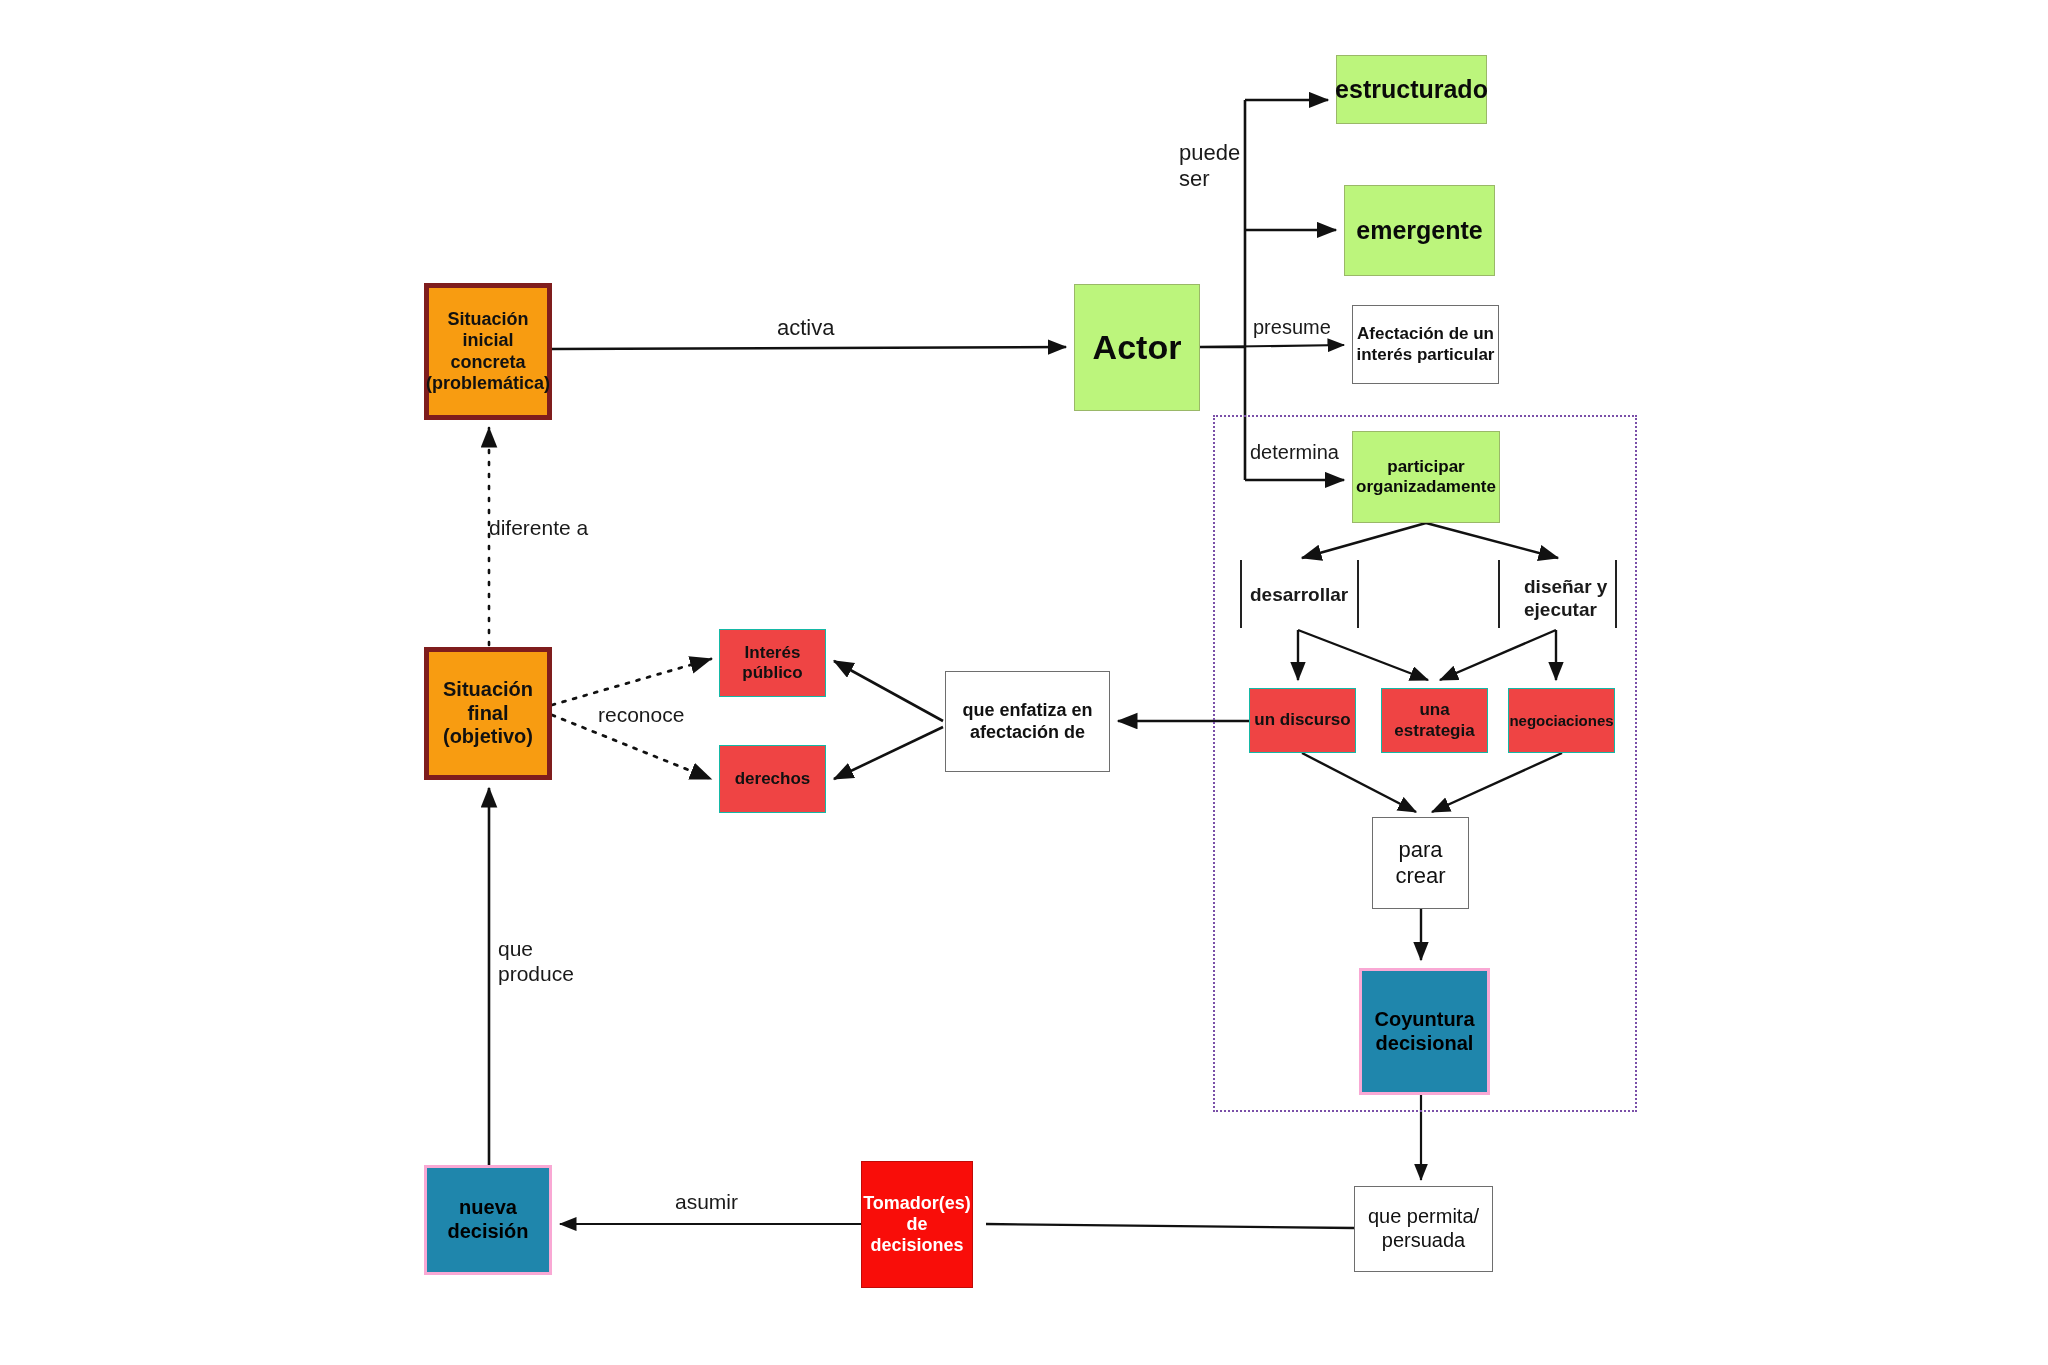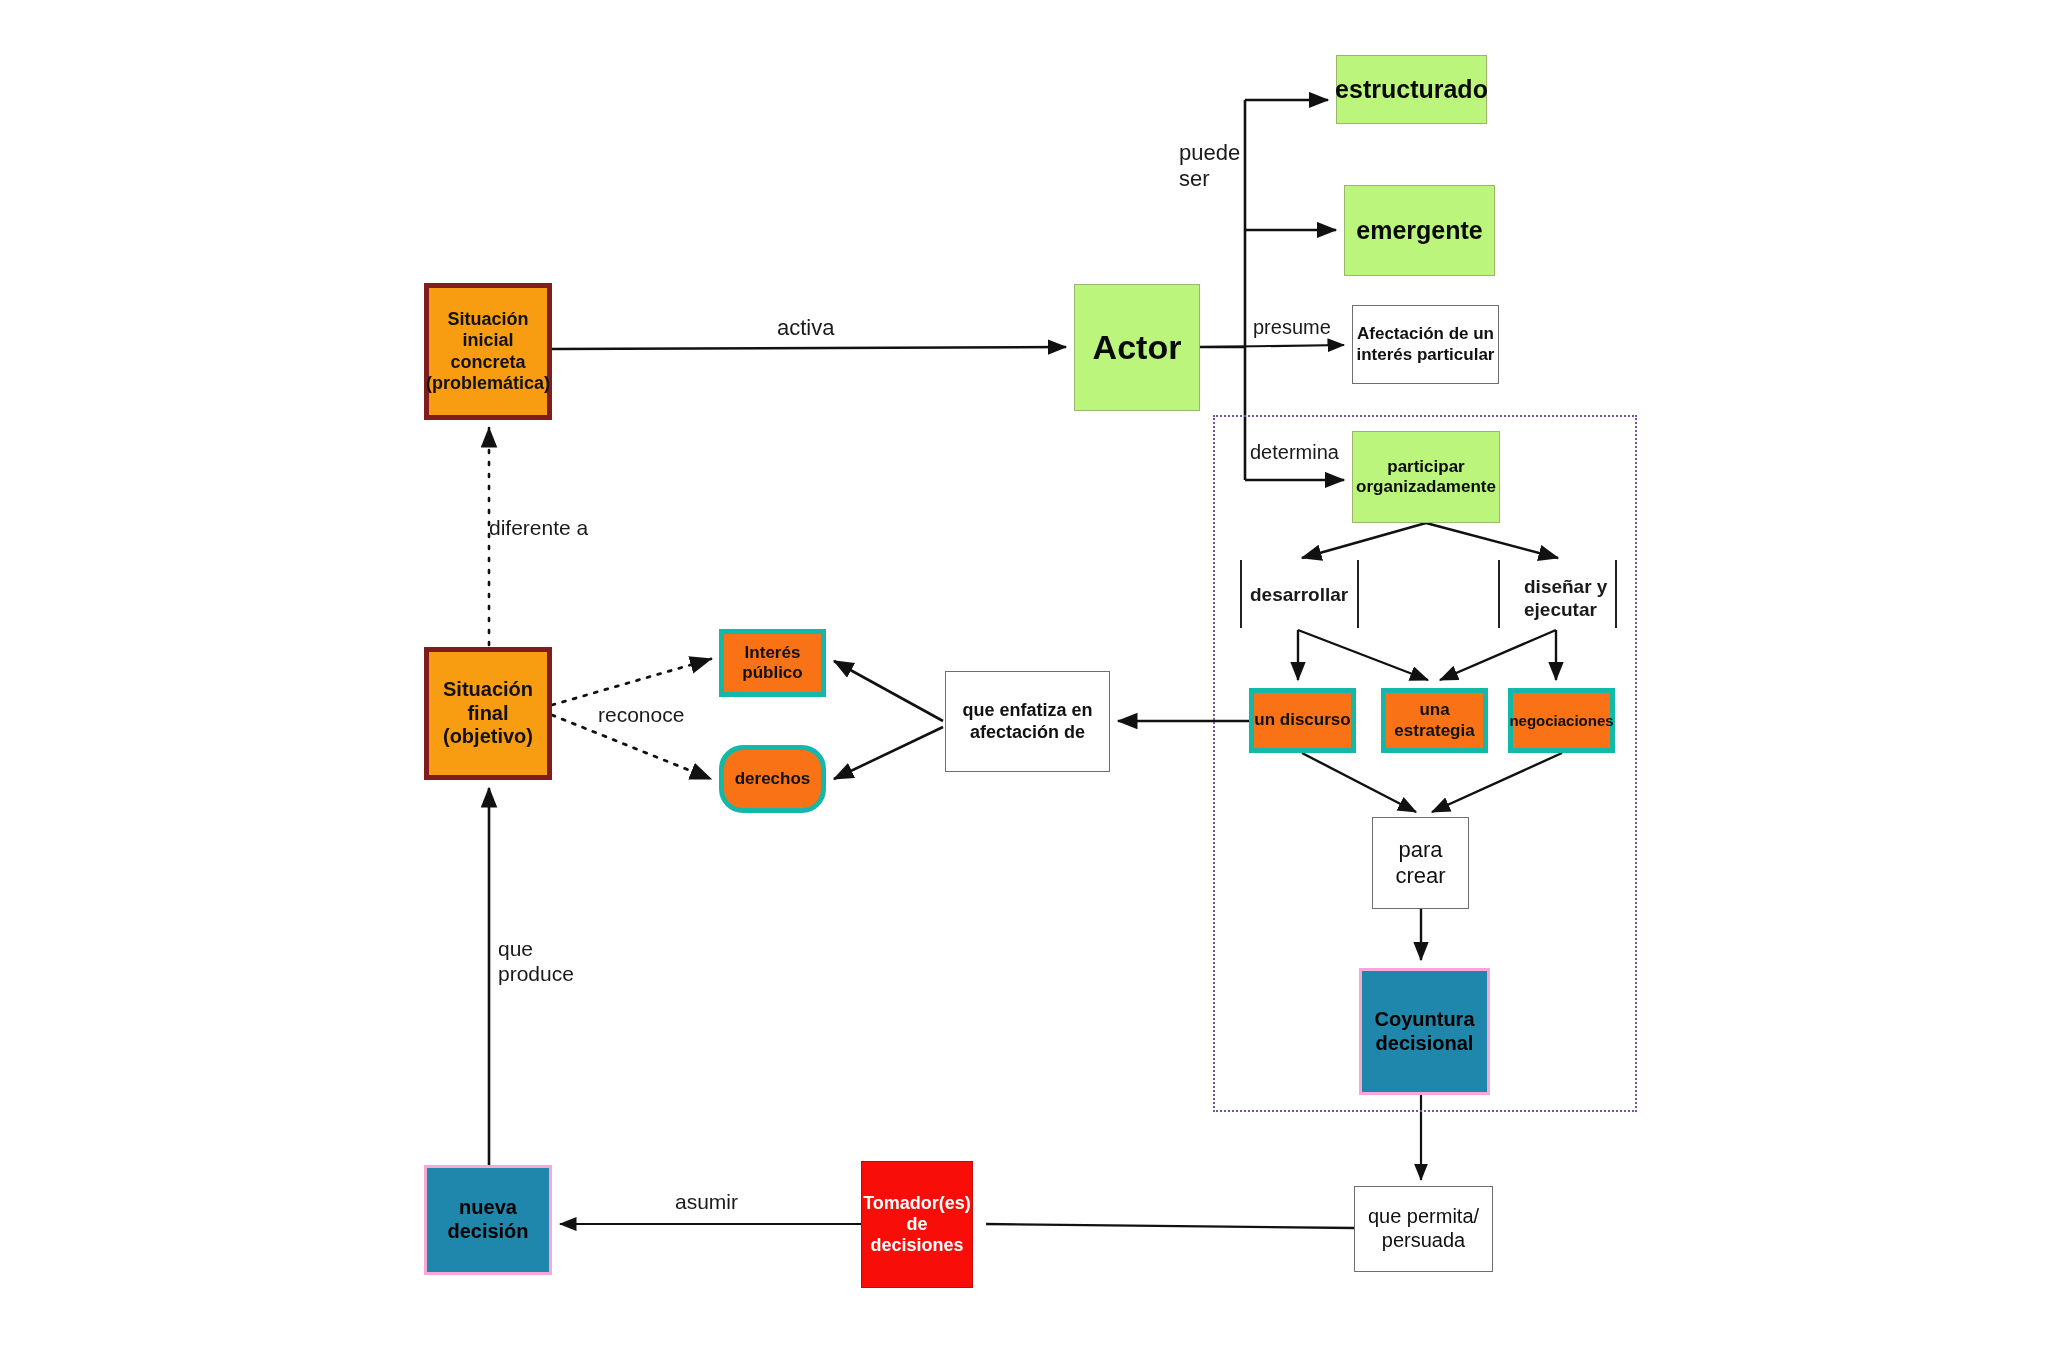--- a/index.html
+++ b/index.html
@@ -3,21 +3,21 @@
 <meta charset="utf-8">
 <style>
   html,body{margin:0;padding:0;background:#ffffff;}
   body{font-family:"Liberation Sans", sans-serif;}
   #stage{position:relative;width:2048px;height:1365px;background:#ffffff;overflow:hidden;}
   #edges{position:absolute;left:0;top:0;width:2048px;height:1365px;pointer-events:none;}
   .node{position:absolute;box-sizing:border-box;display:flex;align-items:center;justify-content:center;text-align:center;line-height:1.18;}
   .node span{display:block;white-space:pre-line;}
   .nd-green{background:#bcf57c;border:1px solid #9ab868;color:#0a0a0a;font-weight:bold;}
   .nd-orange{background:#f89c11;border:5px solid #7f1d1d;color:#111111;font-weight:bold;}
-  .nd-yellow{background:#f97316;border:5px solid #14b8a6;color:#111111;font-weight:bold;}
+  .nd-yellow{background:#ef4444;border:1px solid #14b8a6;color:#111111;font-weight:bold;}
   .nd-teal{background:#1f86ac;border:3px solid #f9a8d4;color:#000000;font-weight:bold;}
   .nd-red{background:#f90d09;border:1px solid #c00b07;color:#ffffff;font-weight:bold;}
   .nd-white{background:#ffffff;border:1px solid #6e6e6e;color:#111111;font-weight:bold;}
   .edge-label{position:absolute;color:#1a1a1a;font-weight:normal;white-space:pre-line;line-height:1.2;text-align:left;}
   .el-bold{font-weight:bold;}
   .group-box{position:absolute;box-sizing:border-box;border:2px dotted #7a4fa8;background:transparent;}
   .bracket{position:absolute;border-left:2px solid #222;}
 </style>
 </head>
 <body>
@@ -148,21 +148,21 @@
     <span>Situación
 final
 (objetivo)</span>
   </div>
 
   <div class="node nd-yellow" style="left:719px;top:629px;width:107px;height:68px;font-size:17px;">
     <span>Interés
 público</span>
   </div>
 
-  <div class="node nd-yellow" style="left:719px;top:745px;width:107px;height:68px;font-size:17px;border-radius:24px;">
+  <div class="node nd-yellow" style="left:719px;top:745px;width:107px;height:68px;font-size:17px;">
     <span>derechos</span>
   </div>
 
   <div class="node nd-white" style="left:945px;top:671px;width:165px;height:101px;font-size:18px;">
     <span>que enfatiza en
 afectación de</span>
   </div>
 
   <div class="node nd-yellow" style="left:1249px;top:688px;width:107px;height:65px;font-size:17px;">
     <span>un discurso</span>

